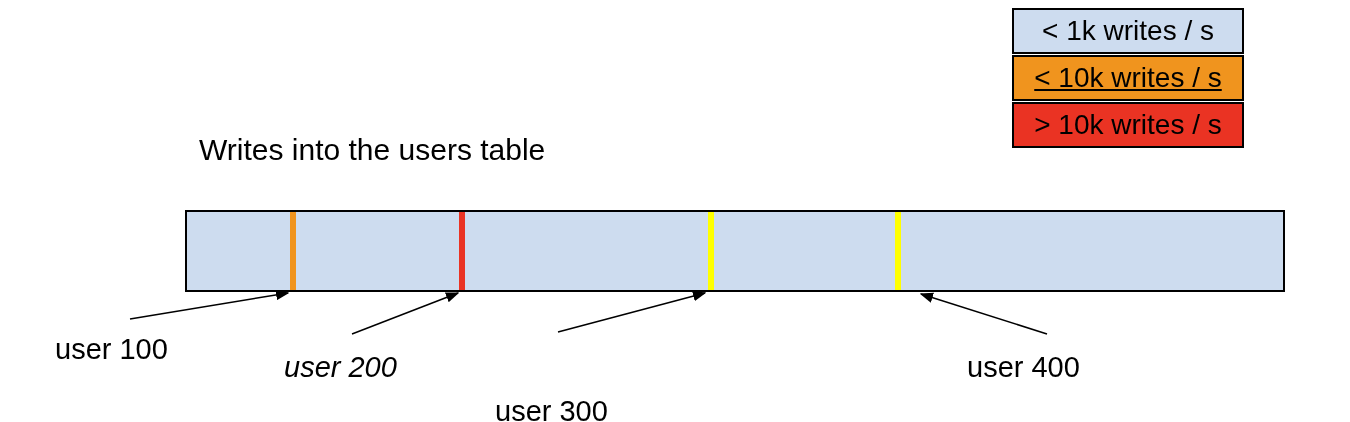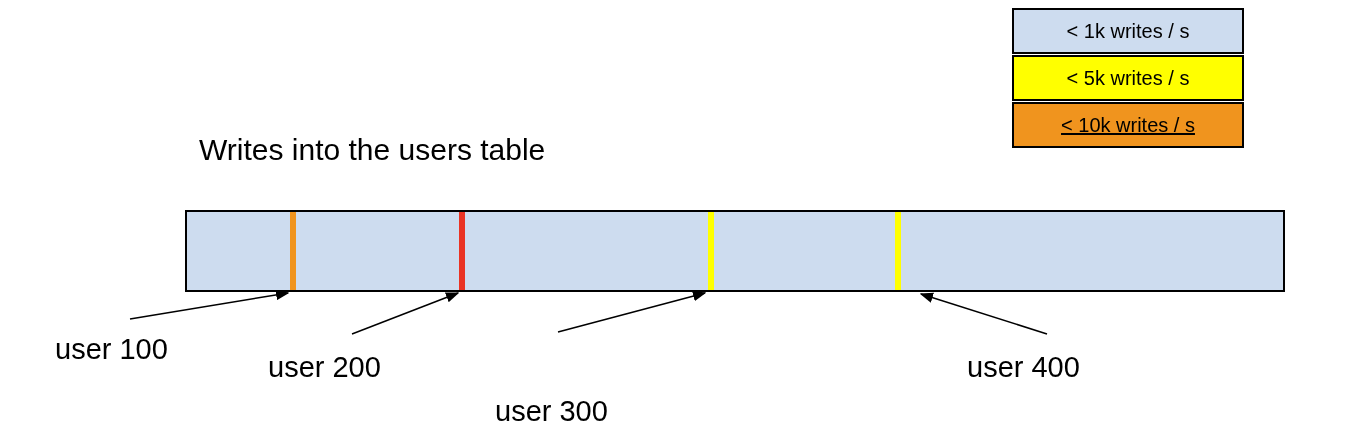--- a/index.html
+++ b/index.html
@@ -49,21 +49,21 @@
     width: 232px;
     height: 46px;
     box-sizing: border-box;
     border: 2px solid #000000;
     margin-bottom: 1px;
     display: flex;
     align-items: center;
     justify-content: center;
   }
   .legend-label {
-    font-size: 20px;
+    font-size: 28px;
     color: #000000;
     white-space: nowrap;
   }
   .user-label {
     position: absolute;
     font-size: 29px;
     line-height: 1;
     color: #000000;
     white-space: nowrap;
   }
@@ -97,33 +97,33 @@
         <line x1="558" y1="332" x2="705" y2="293" stroke="#000000" stroke-width="1.5" marker-end="url(#arrowhead)"></line>
         <line x1="1047" y1="334" x2="921" y2="294" stroke="#000000" stroke-width="1.5" marker-end="url(#arrowhead)"></line>
       </g>
   </svg>
 
   <div class="legend" id="legend">
   <div class="legend-row" style="background: rgb(205, 220, 239);">
     <span class="legend-label">&lt; 1k writes / s</span>
   </div>
 
-  <div class="legend-row" style="background: rgb(255, 255, 0);">
-    <span class="legend-label">&lt; 5k writes / s</span>
-  </div>
 
   <div class="legend-row" style="background: rgb(240, 148, 30); text-decoration: underline;">
     <span class="legend-label">&lt; 10k writes / s</span>
   </div>
 
+  <div class="legend-row" style="background: rgb(234, 51, 35);">
+    <span class="legend-label">&gt; 10k writes / s</span>
+  </div>
 </div>
 
   <div id="labels-layer">
       <div class="user-label" style="left: 55px; top: 335px;">user 100</div>
-      <div class="user-label" style="left: 268px; top: 353px;">user 200</div>
+      <div class="user-label" style="left: 284px; top: 353px; font-style: italic;">user 200</div>
       <div class="user-label" style="left: 495px; top: 353px; margin-top: 44px;">user 300</div>
       <div class="user-label" style="left: 967px; top: 353px;">user 400</div>
     </div>
 
 <div class="stripe" style="left: 290px; background: rgb(240, 148, 30);"></div>
     <div class="stripe" style="left: 459px; background: rgb(234, 51, 35);"></div>
     <div class="stripe" style="left: 708px; background: rgb(255, 255, 0);"></div>
     <div class="stripe" style="left: 895px; background: rgb(255, 255, 0);"></div>
   </div>
 

